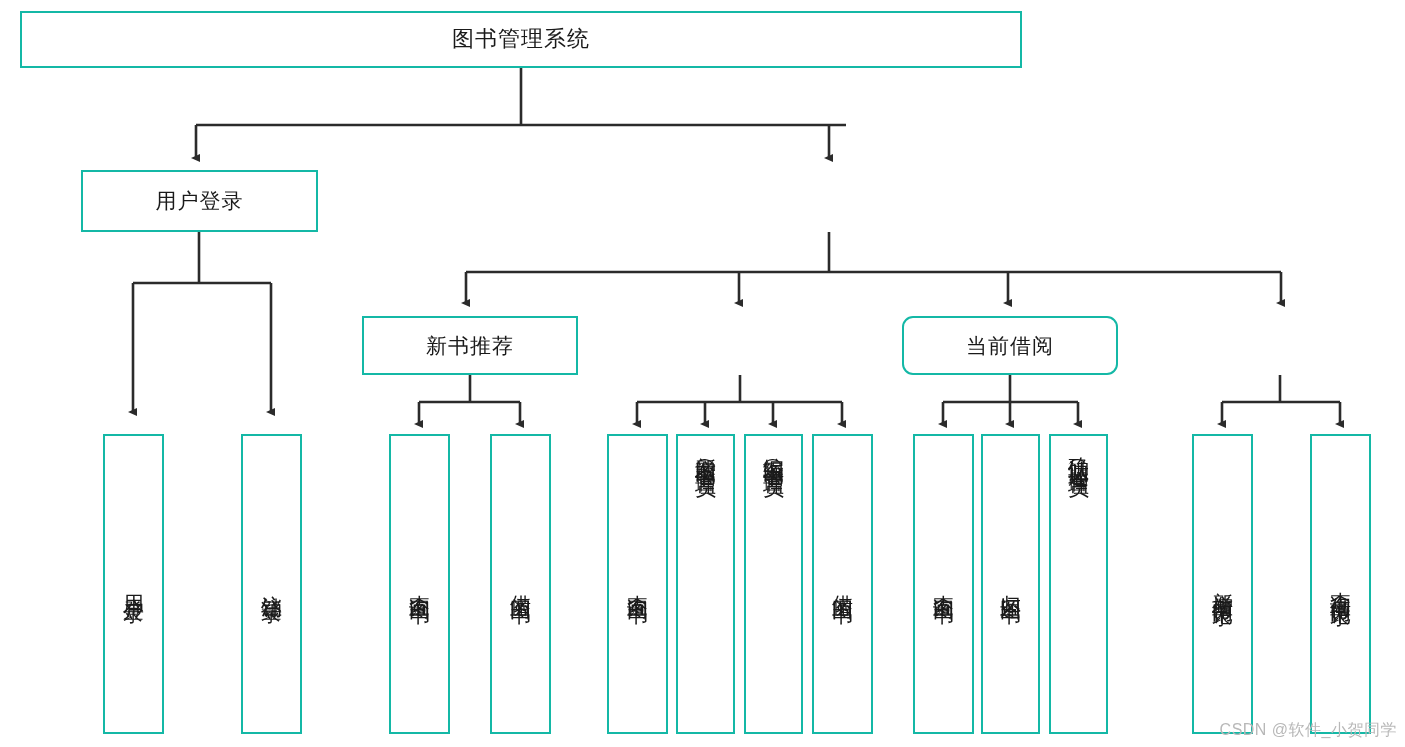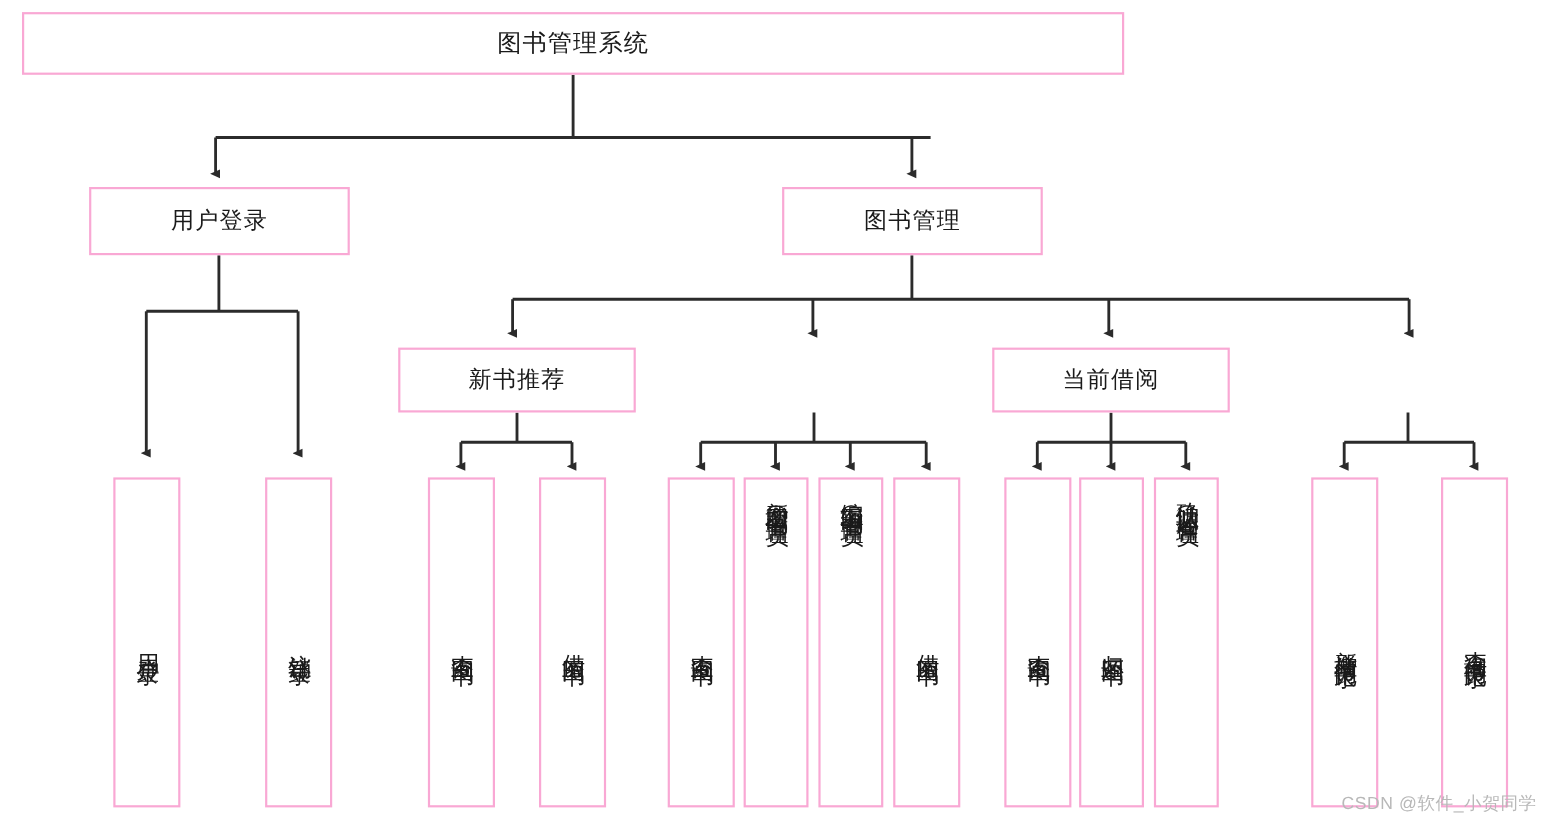--- a/index.html
+++ b/index.html
@@ -22,21 +22,21 @@
   svg#edges {
     position: absolute;
     left: 0;
     top: 0;
     width: 1405px;
     height: 747px;
   }
   .node {
     position: absolute;
     box-sizing: border-box;
-    border: 2px solid #f9a8d4;
+    border: 2px solid #14b8a6;
     background: #ffffff;
     display: flex;
     align-items: center;
     justify-content: center;
     color: #1a1a1a;
     z-index: 2;
   }
   .node.horiz {
     font-size: 21px;
     letter-spacing: 1px;
@@ -125,24 +125,23 @@
       <path d="M1280,375 L1280,402"></path>
       <path d="M1222,402 L1340,402"></path>
       <path d="M1222,402 L1222,424" marker-end="url(#arrow)"></path>
       <path d="M1340,402 L1340,424" marker-end="url(#arrow)"></path>
     </g>
   </svg>
 
   <div class="node horiz" id="root-node" style="left:20px; top:11px; width:1002px; height:57px;">图书管理系统</div>
 
   <div class="node horiz" style="left:81px; top:170px; width:237px; height:62px;">用户登录</div>
-  <div class="node horiz" style="left:711px; top:170px; width:237px; height:62px;">图书管理</div>
 
   <div class="node horiz" style="left:362px; top:316px; width:216px; height:59px;">新书推荐</div>
-  <div class="node horiz" style="left:902px; top:316px; width:216px; height:59px;">当前借阅</div>
+  <div class="node horiz" style="left:902px; top:316px; width:216px; height:59px;border-radius:11px;">当前借阅</div>
 
   <div class="node vert" style="left:103px; top:434px; width:61px; height:300px;">
     <span>用户登录</span>
   </div>
   <div class="node vert" style="left:241px; top:434px; width:61px; height:300px;">
     <span>注销登录</span>
   </div>
 
   <div class="node vert" style="left:389px; top:434px; width:61px; height:300px;">
     <span>查询图书</span>

